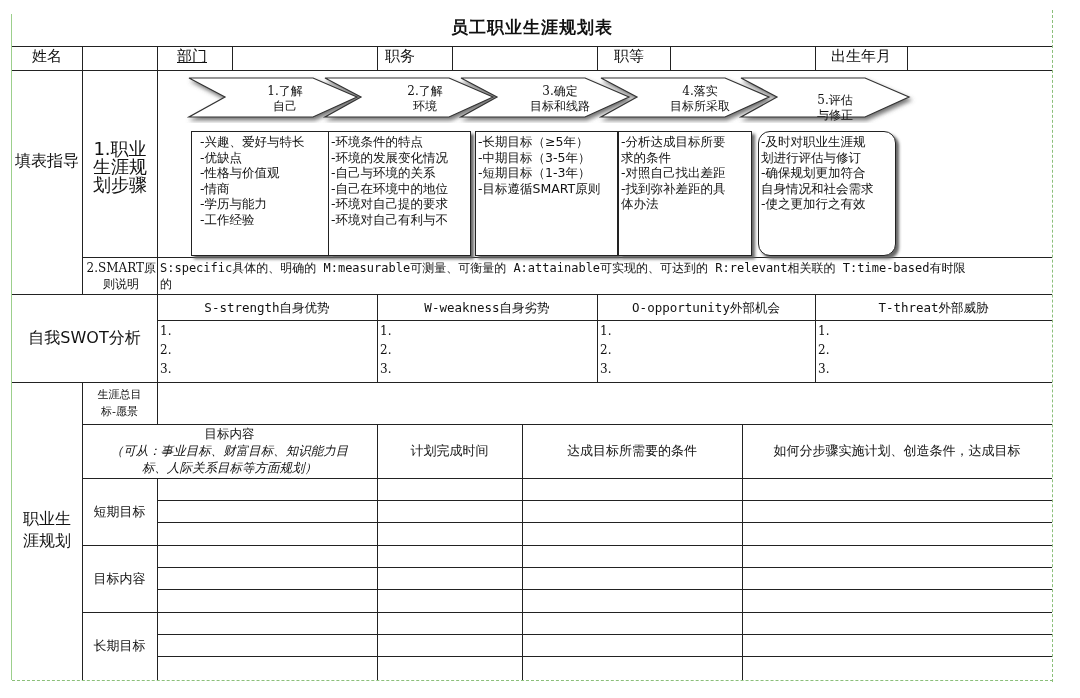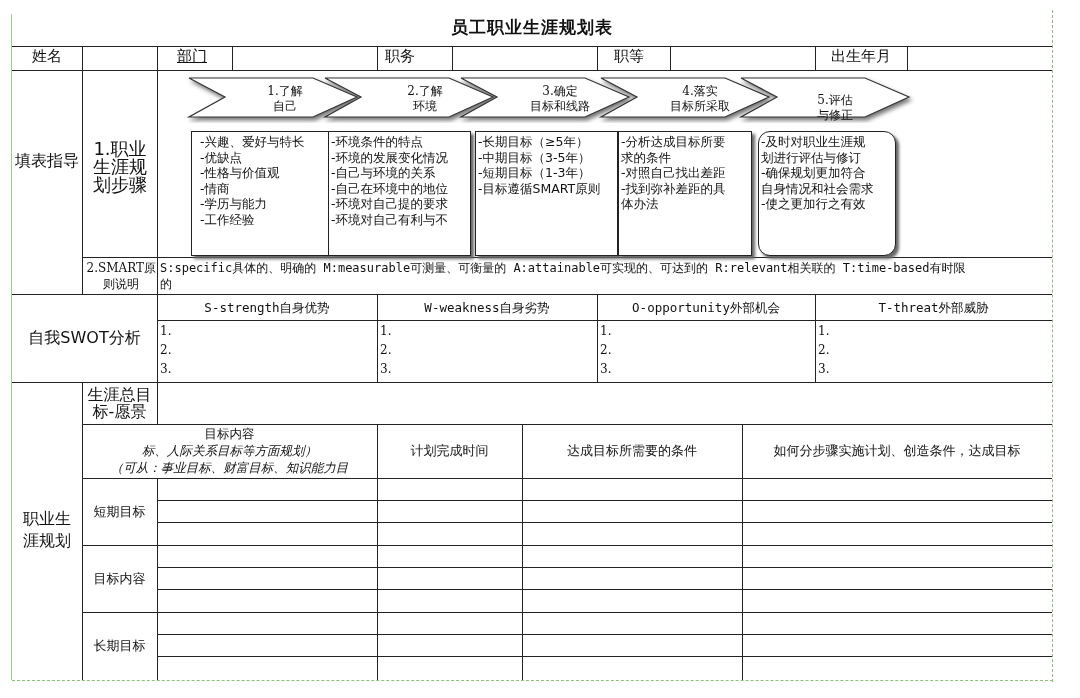--- a/index.html
+++ b/index.html
@@ -190,30 +190,30 @@
 <div class="t" style="left:818px;top:322px;line-height:19px;font-size:12px;">
     <div>1.</div>
     <div>2.</div>
     <div>3.</div>
   </div>
 
 <div class="t c big lbl" style="left:12px;top:508px;width:70px;line-height:22px;">
     <div>职业生</div>
     <div>涯规划</div>
   </div>
-<div class="t c lbl" style="left:82px;top:386px;width:75px;font-size:16px;line-height:17px;">
+<div class="t c lbl" style="left:82px;top:386px;width:75px;font-size:11px;line-height:17px;">
     <div>生涯总目</div>
     <div>标-愿景</div>
   </div>
 <div class="abs" style="left:159px;top:384px;width:891px;height:38px;"><span></span></div>
 
 <div class="t c lbl" style="left:82px;top:425px;width:295px;font-size:12.5px;line-height:17px;">
   <div>目标内容</div>
+  <div style="font-style:italic;">（可从：事业目标、财富目标、知识能力目</div>
   <div style="font-style:italic;">标、人际关系目标等方面规划）</div>
-  <div style="font-style:italic;">（可从：事业目标、财富目标、知识能力目</div>
 </div>
 <div class="t c lbl" style="left:377px;top:443px;width:145px;">计划完成时间</div>
 <div class="t c lbl" style="left:522px;top:443px;width:220px;">达成目标所需要的条件</div>
 <div class="t c lbl" style="left:742px;top:443px;width:310px;">如何分步骤实施计划、创造条件，达成目标</div>
 
 <div class="t c lbl" style="left:82px;top:504px;width:75px;">短期目标</div>
 <div class="t c lbl" style="left:82px;top:571px;width:75px;">目标内容</div>
 <div class="t c lbl" style="left:82px;top:638px;width:75px;">长期目标</div>
 
 <div class="abs" style="left:158px;top:479px;width:218px;height:200px;"></div>

